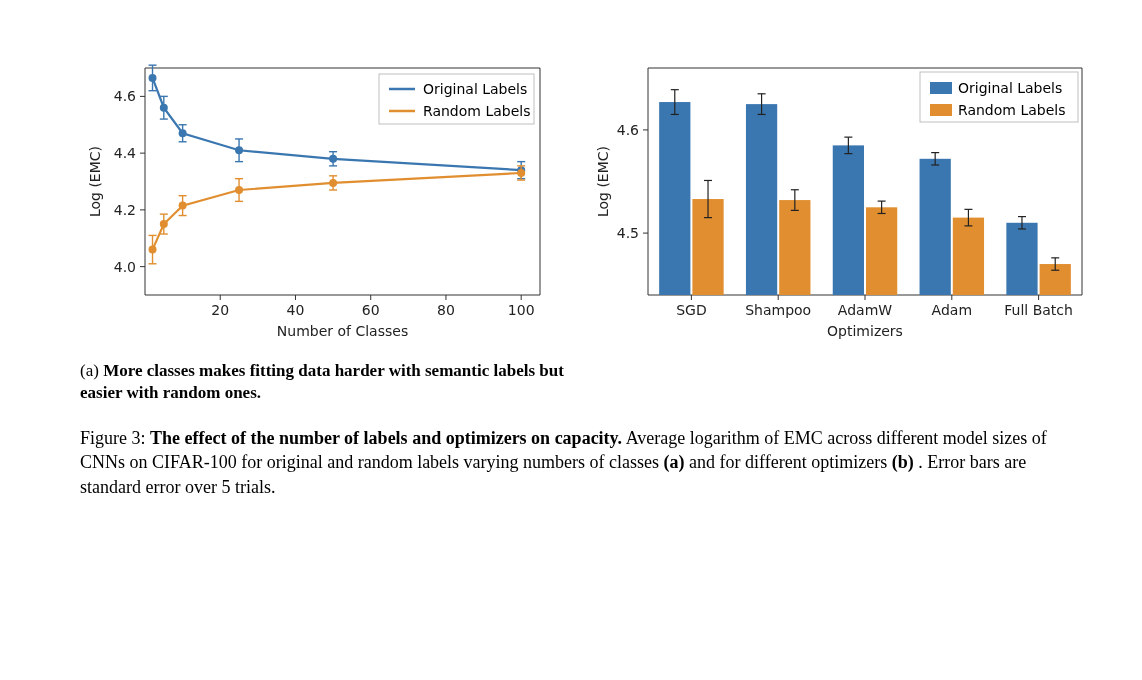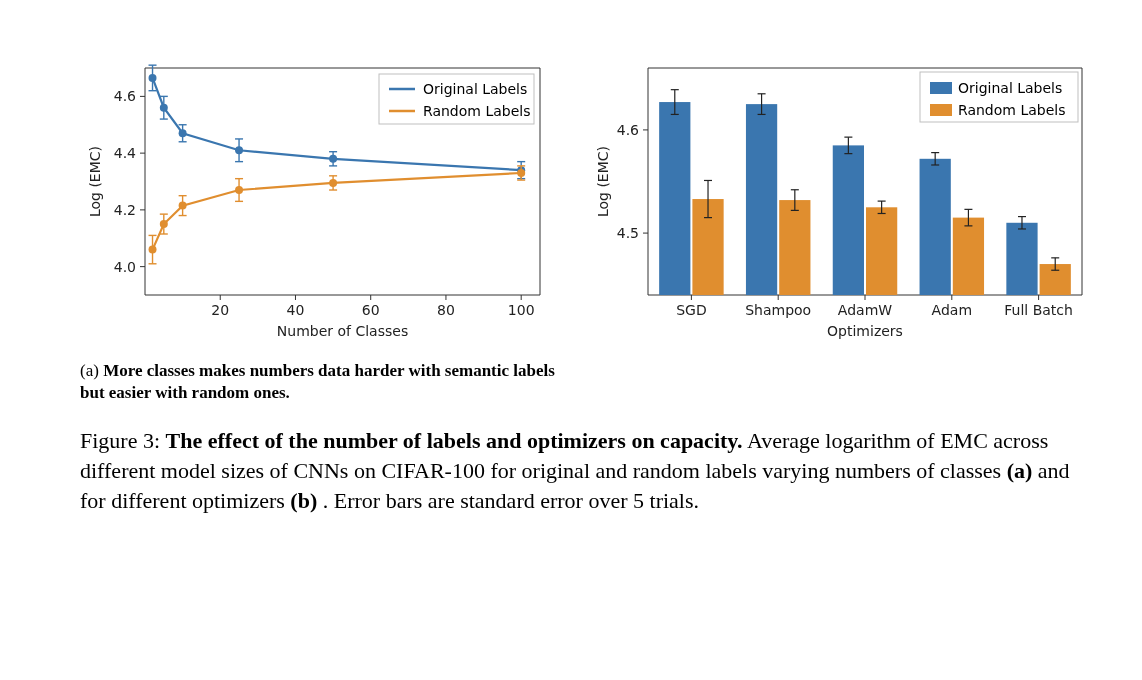--- a/index.html
+++ b/index.html
@@ -40,21 +40,21 @@
     gap: 30px;
     margin-top: 20px;
     font-size: 17px;
     line-height: 1.3;
   }
   .subcaption { width: 485px; }
   .subcaption .tag { font-weight: 400; }
   .subcaption .bold { font-weight: 700; }
   .main-caption {
     margin-top: 22px;
-    font-size: 22px;
+    font-size: 18px;
     line-height: 1.35;
     max-width: 1000px;
   }
   .main-caption .fig-label { font-weight:400; }
   .main-caption .bold { font-weight:700; }
 </style>
 </head>
 <body>
 
 <div class="page">
@@ -218,21 +218,21 @@
           </svg>
       </div>
     </div>
 
   </div>
 
   <div class="subcaption-row">
     <div class="subcaption">
       <span class="tag">(a)</span>
       <span> </span>
-      <span class="bold">More classes makes numbers data harder with semantic labels but easier with random ones.</span>
+      <span class="bold">More classes makes fitting data harder with semantic labels but easier with random ones.</span>
     </div>
   </div>
 
   <div class="main-caption">
     <span class="fig-label">Figure 3:</span>
     <span> </span>
     <span class="bold">The effect of the number of labels and optimizers on capacity.</span>
     <span> Average logarithm of EMC across different model sizes of CNNs on CIFAR-100 for original and random labels varying numbers of classes </span>
     <span class="bold">(a)</span>
     <span> and for different optimizers </span>

